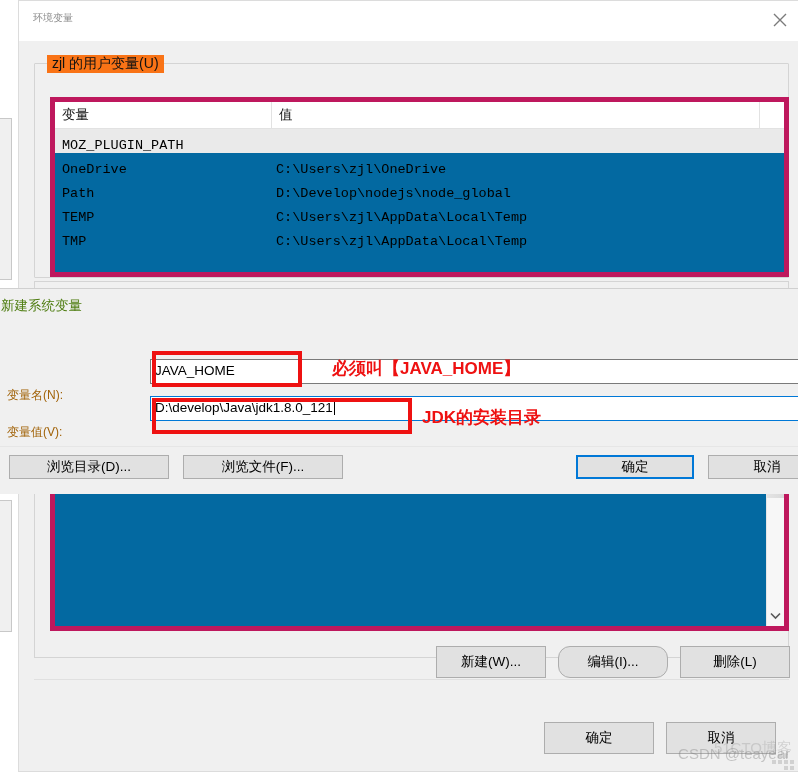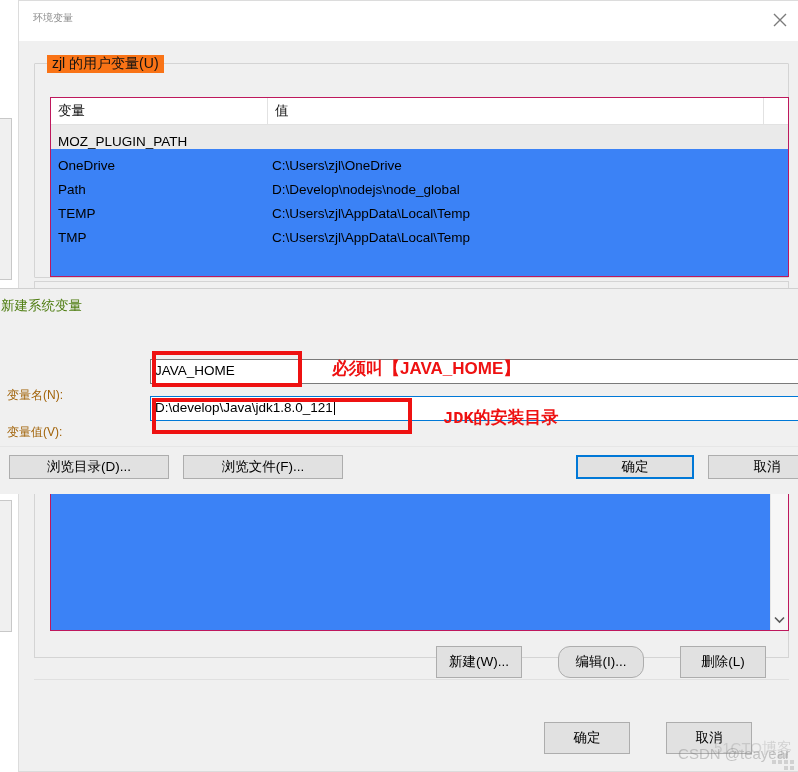--- a/index.html
+++ b/index.html
@@ -67,24 +67,25 @@
     left: 28px; top: 54px;
     background: #f97316;
     padding: 0 5px;
     font-size: 14px;
     color: #111;
   }
 
   
   .listview {
     position: absolute;
-    background: #3b82f6;
-    border: 1px solid #be185d;
+    background: #0369a1;
+    border: 5px solid #be185d;
     box-sizing: border-box;
     overflow: hidden;
+    font-family: Liberation Mono, monospace;
   }
   .lv-user {
     left: 31px; top: 96px;
     width: 739px; height: 180px;
   }
   .lv-head {
     display: flex;
     height: 26px;
     border-bottom: 1px solid #e2e2e2;
     background: #ffffff;
@@ -167,21 +168,21 @@
     border: 1px solid #adadad;
     box-sizing: border-box;
     font-size: 13.5px;
     color: #000;
     display: flex;
     align-items: center;
     justify-content: center;
     cursor: default;
     font-family: "Liberation Sans", "DejaVu Sans", sans-serif;
   }
-  .btn.wide { width: 86px; height: 32px; }
+  .btn.wide { width: 110px; height: 32px; }
 
   .b-new   { left: 417px; top: 645px; }
   .b-edit  { left: 539px; top: 645px; border-radius: 12px; }
   .b-del   { left: 661px; top: 645px; }
 
   .footer-sep {
     position: absolute;
     left: 15px; top: 678px;
     width: 755px; height: 1px;
     background: #e0e0e0;
@@ -254,21 +255,21 @@
   .rb-val  { left: 152px; top: 398px; width: 260px; height: 36px; }
   .annot {
     position: absolute;
     color: #ee1111;
     font-weight: bold;
     font-size: 17px;
     font-family: "Liberation Sans", "DejaVu Sans", sans-serif;
     white-space: nowrap;
   }
   .an-name { left: 332px; top: 357px; }
-  .an-val  { left: 443px; top: 406px; font-family: Liberation Mono, monospace; }
+  .an-val  { left: 422px; top: 406px; }
 
   .dlg-buttons {
     position: absolute;
     left: 0; top: 157px;
     width: 100%; height: 47px;
     background: #f0f0f0;
     border-top: 1px solid #e6e6e6;
   }
   .dbtn {
     position: absolute;

